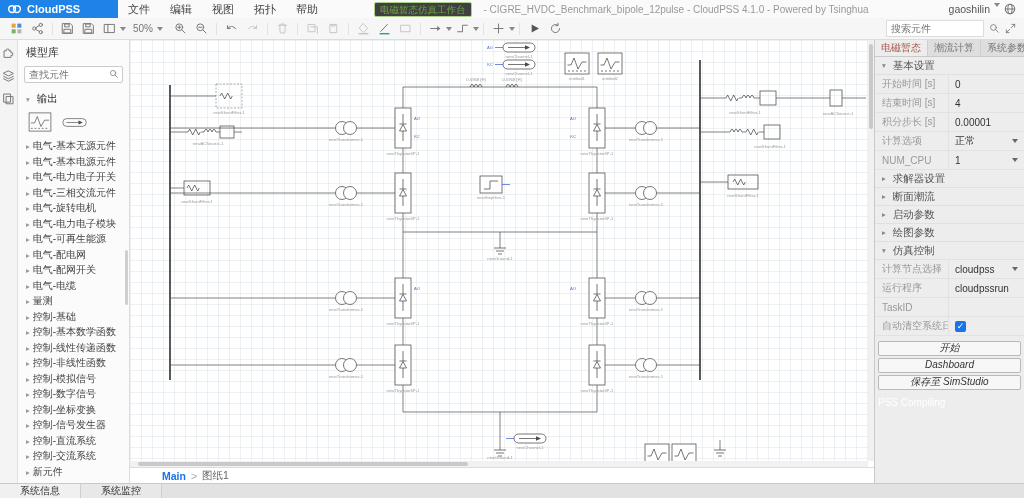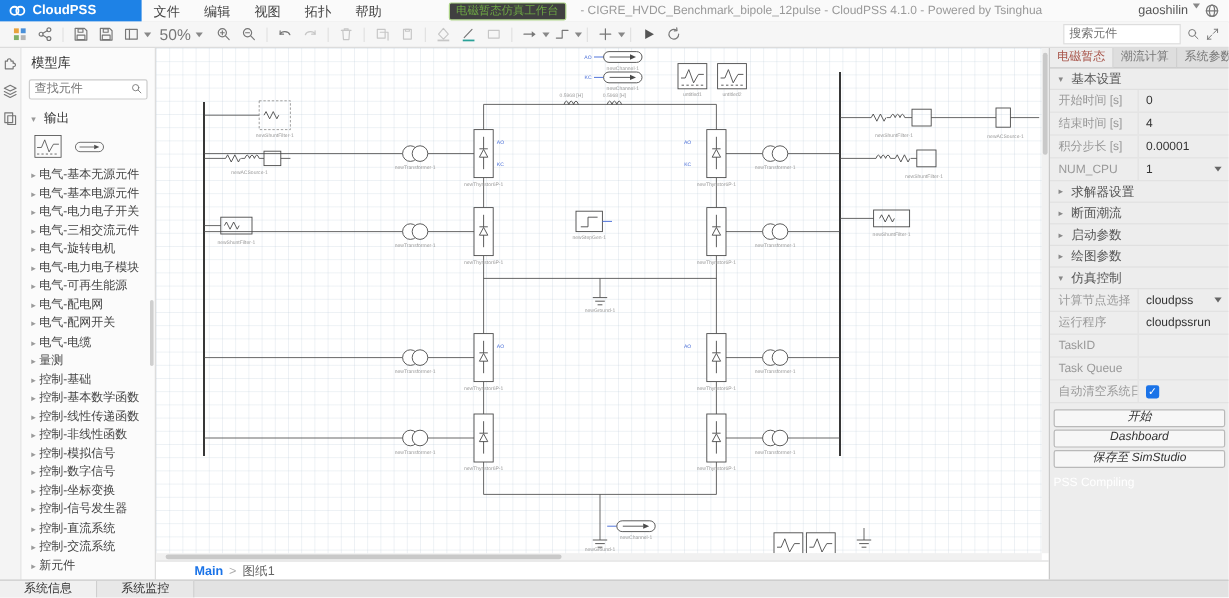--- a/index.html
+++ b/index.html
@@ -14,21 +14,21 @@
   .user{margin-left:auto;display:flex;gap:4px;color:#555;font-size:10.5px;padding-right:8px;flex:none;}
   .vcaret{border-left:3px solid transparent;border-right:3px solid transparent;border-top:4px solid #888;width:0;height:0;}
   
   .toolbar{position:absolute;left:0;top:18px;right:0;height:22px;background:#f6f6f6;border-bottom:1px solid #dcdcdc;display:flex;align-items:center;padding-left:6px;box-sizing:border-box;}
   .tbtn{width:21px;height:18px;display:flex;align-items:center;justify-content:center;flex:none;}
   .tbtn svg{width:13px;height:13px;}
   .ico{stroke:#777;fill:none;stroke-width:1.2;stroke-linecap:round;stroke-linejoin:round;}
   .dis .ico{stroke:#c6c6c6;}
   .dis .icofill{fill:#c6c6c6;}
   .sep{width:1px;height:12px;background:#e2e2e2;margin:0 4px;flex:none;}
-  .zoomsel{display:flex;align-items:center;gap:4px;color:#777;font-size:13px;margin:0 7px;flex:none;}
+  .zoomsel{display:flex;align-items:center;gap:4px;color:#777;font-size:10px;margin:0 7px;flex:none;}
   .tsearch{margin-left:auto;margin-right:8px;display:flex;align-items:center;gap:5px;flex:none;}
   .tsearch input{width:88px;height:15px;border:1px solid #ddd;background:#fff;font-size:10px;padding:0 4px;font-family:inherit;outline:none;}
   
   .lstrip{position:absolute;left:0;top:40px;bottom:15px;width:18px;background:#f4f4f4;border-right:1px solid #e2e2e2;box-sizing:border-box;display:flex;flex-direction:column;align-items:center;padding-top:6px;gap:10px;}
   .lstrip svg{width:13px;height:13px;}
   
   .lpanel{position:absolute;left:18px;top:40px;bottom:15px;width:112px;background:#fbfbfb;border-right:1px solid #ddd;box-sizing:border-box;overflow:hidden;}
   .lp-title{padding:5px 8px 3px;font-size:11px;color:#333;}
   .lp-search{margin:3px 6px 4px;position:relative;}
   .lp-search input{width:100%;height:17px;border:1px solid #ccc;border-radius:2px;background:#fff;font-size:10px;padding:0 16px 0 4px;box-sizing:border-box;font-family:inherit;outline:none;}
@@ -550,20 +550,27 @@
         <input value="4" style="">
       </span>
   </div>
   <div class="prow">
     <span class="plabel">积分步长 [s]</span>
     <span class="pval">
         <input value="0.00001" style="">
       </span>
   </div>
   <div class="prow">
+    <span class="plabel">计算选项</span>
+    <span class="pval">
+      <span>正常</span>
+      <span class="pcaret"></span>
+    </span>
+  </div>
+  <div class="prow">
     <span class="plabel">NUM_CPU</span>
     <span class="pval">
       <span>1</span>
       <span class="pcaret"></span>
     </span>
   </div>
   <div class="rsec">
     <span class="car">▸</span>
     <span>求解器设置</span>
   </div>
@@ -591,26 +598,20 @@
     </span>
   </div>
   <div class="prow">
     <span class="plabel">运行程序</span>
     <span class="pval">
         <input value="cloudpssrun" style="">
       </span>
   </div>
   <div class="prow">
     <span class="plabel">TaskID</span>
-    <span class="pval">
-        <input value="" style="">
-      </span>
-  </div>
-  <div class="prow">
-    <span class="plabel">Task Queue</span>
     <span class="pval">
         <input value="" style="">
       </span>
   </div>
   <div class="prow">
     <span class="plabel">自动清空系统日志</span>
     <span class="pval">
       <span class="chk"><span>✓</span></span>
     </span>
   </div>

